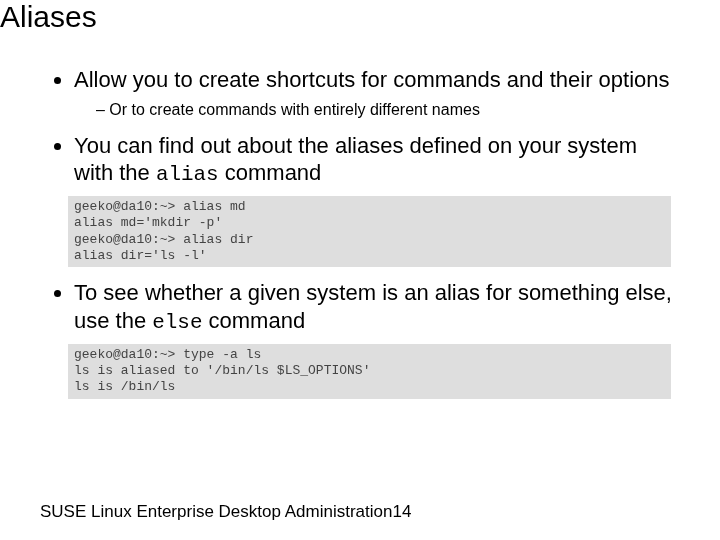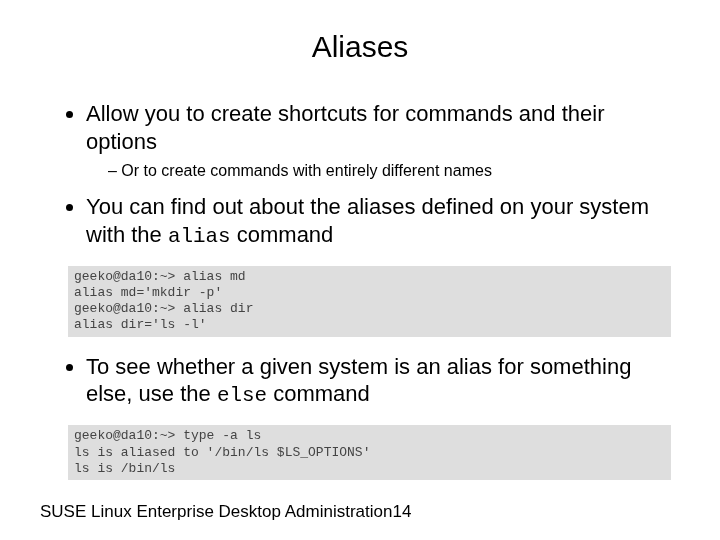--- a/index.html
+++ b/index.html
@@ -11,34 +11,32 @@
     font-family: Arial, Helvetica, sans-serif;
     color: #000;
   }
   .slide {
     position: relative;
     width: 720px;
     height: 540px;
     box-sizing: border-box;
   }
   .title {
-    text-align: center;
     font-size: 30px;
     font-weight: 400;
-    padding-top: 30px;
     padding-bottom: 10px;
   }
   .content {
     padding: 10px 40px 0 40px;
     font-size: 22px;
     line-height: 1.25;
   }
   ul.level1 {
     list-style: disc;
-    margin: 16px;
+    margin: 4px;
     padding-left: 30px;
   }
   ul.level1 > li {
     margin-top: 12px;
   }
   ul.level2 {
     list-style: none;
     margin: 6px 0 0 0;
     padding-left: 22px;
     font-size: 16px;

